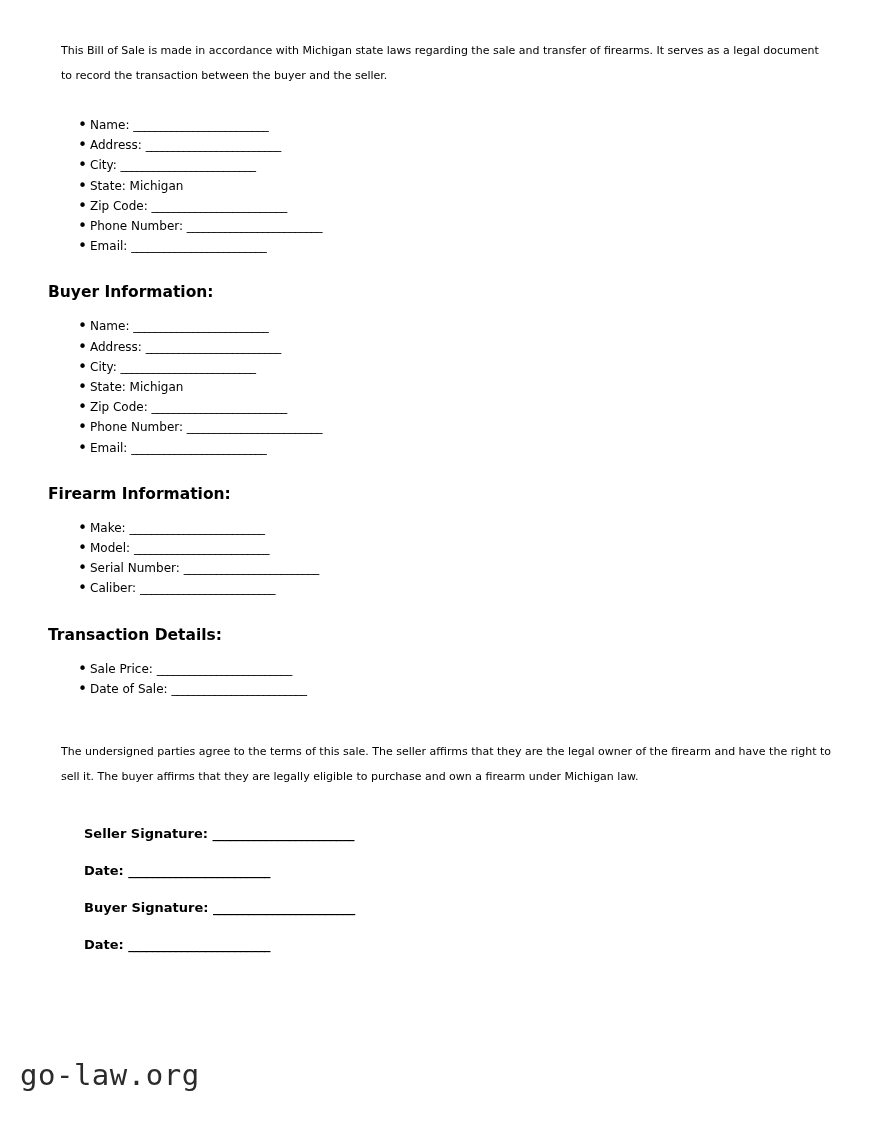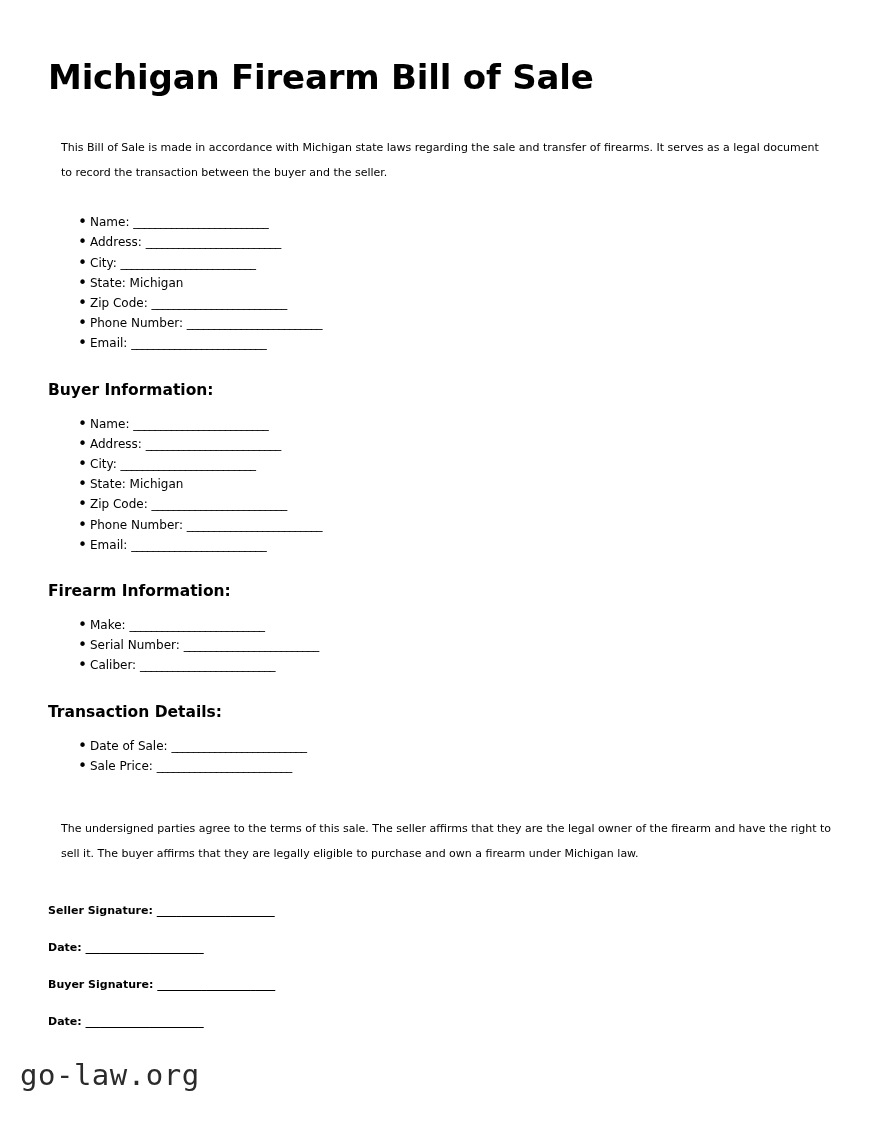--- a/index.html
+++ b/index.html
@@ -69,25 +69,26 @@
     font-size: 15.4px;
     line-height: 20.2px;
   }
   .blank {
     letter-spacing: -0.6px;
   }
   .sig-block {
     padding-top: 22px;
   }
   .sig-line {
-    font-size: 11px;
+    font-size: 13px;
     font-weight: bold;
     line-height: 20px;
     padding-top: 17px;
     white-space: nowrap;
+    margin-left: 36px;
   }
   .sig-line:first-child {
     padding-top: 0;
   }
   .watermark {
     position: absolute;
     left: 20px;
     top: 1058px;
     font-family: "DejaVu Sans Mono", monospace;
     font-size: 29px;
@@ -95,21 +96,20 @@
     letter-spacing: 0.5px;
     line-height: 34px;
   }
 </style>
 </head>
 <body>
 
 <div class="page">
   <div class="content">
 
-    <h1 class="doc-title">Michigan Firearm Bill of Sale</h1>
 
     <p class="para">This Bill of Sale is made in accordance with Michigan state laws regarding the sale and transfer of firearms. It serves as a legal document to record the transaction between the buyer and the seller.</p>
 
     <ul class="fields">
       <li><span>Name: </span><span class="blank">_________________________</span></li>
       <li><span>Address: </span><span class="blank">_________________________</span></li>
       <li><span>City: </span><span class="blank">_________________________</span></li>
       <li><span>State: Michigan</span><span class="blank"></span></li>
       <li><span>Zip Code: </span><span class="blank">_________________________</span></li>
       <li><span>Phone Number: </span><span class="blank">_________________________</span></li>
@@ -123,28 +123,29 @@
       <li><span>City: </span><span class="blank">_________________________</span></li>
       <li><span>State: Michigan</span><span class="blank"></span></li>
       <li><span>Zip Code: </span><span class="blank">_________________________</span></li>
       <li><span>Phone Number: </span><span class="blank">_________________________</span></li>
       <li><span>Email: </span><span class="blank">_________________________</span></li>
     </ul>
 
     <h2 class="section-heading">Firearm Information:</h2>
     <ul class="fields">
       <li><span>Make: </span><span class="blank">_________________________</span></li>
+      <li><span>Model: </span><span class="blank">_________________________</span></li>
       <li><span>Serial Number: </span><span class="blank">_________________________</span></li>
       <li><span>Caliber: </span><span class="blank">_________________________</span></li>
     </ul>
 
     <h2 class="section-heading">Transaction Details:</h2>
     <ul class="fields">
+      <li><span>Sale Price: </span><span class="blank">_________________________</span></li>
       <li><span>Date of Sale: </span><span class="blank">_________________________</span></li>
-      <li><span>Sale Price: </span><span class="blank">_________________________</span></li>
     </ul>
 
     <p class="para para-closing">The undersigned parties agree to the terms of this sale. The seller affirms that they are the legal owner of the firearm and have the right to sell it. The buyer affirms that they are legally eligible to purchase and own a firearm under Michigan law.</p>
 
     <div class="sig-block">
       <div class="sig-line"><span>Seller Signature: </span><span class="blank">________________________</span></div>
       <div class="sig-line"><span>Date: </span><span class="blank">________________________</span></div>
       <div class="sig-line"><span>Buyer Signature: </span><span class="blank">________________________</span></div>
       <div class="sig-line"><span>Date: </span><span class="blank">________________________</span></div>
     </div>

